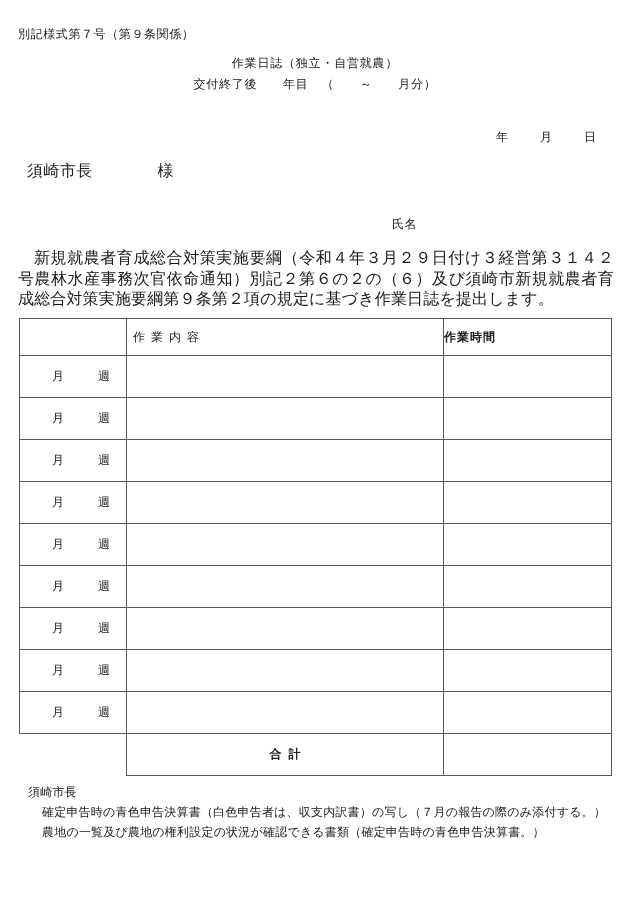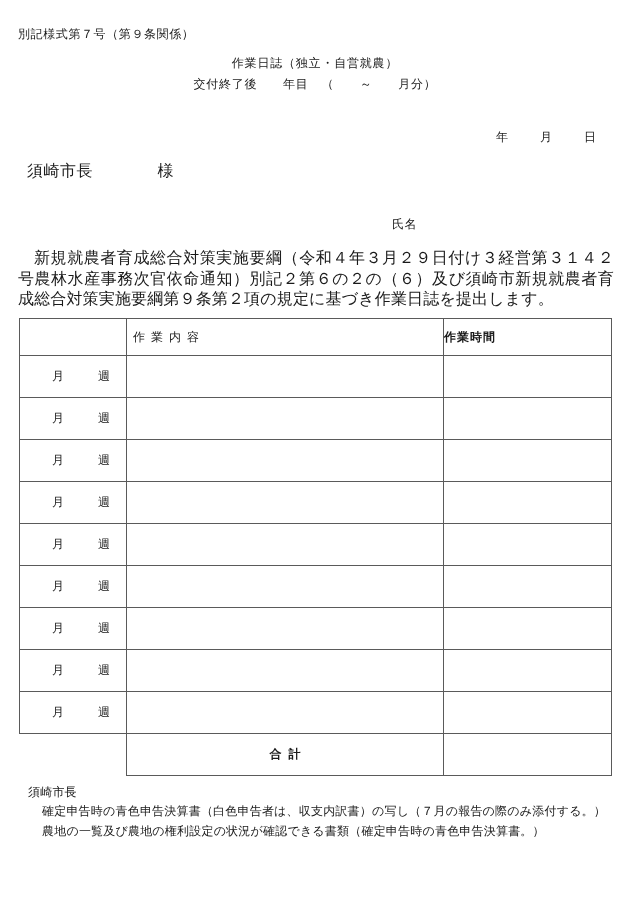--- a/index.html
+++ b/index.html
@@ -168,21 +168,20 @@
     left: 28px;
     top: 782px;
     font-size: 12px;
     line-height: 20px;
     letter-spacing: 0.2px;
   }
   .attach-title { white-space: nowrap; }
   .attach-item {
     white-space: nowrap;
     padding-left: 14px;
-    font-family: Liberation Mono, monospace;
   }
 </style>
 </head>
 <body>
 
 <div class="page">
 
   <div class="form-no">別記様式第７号（第９条関係）</div>
 
   <div class="title-block">

